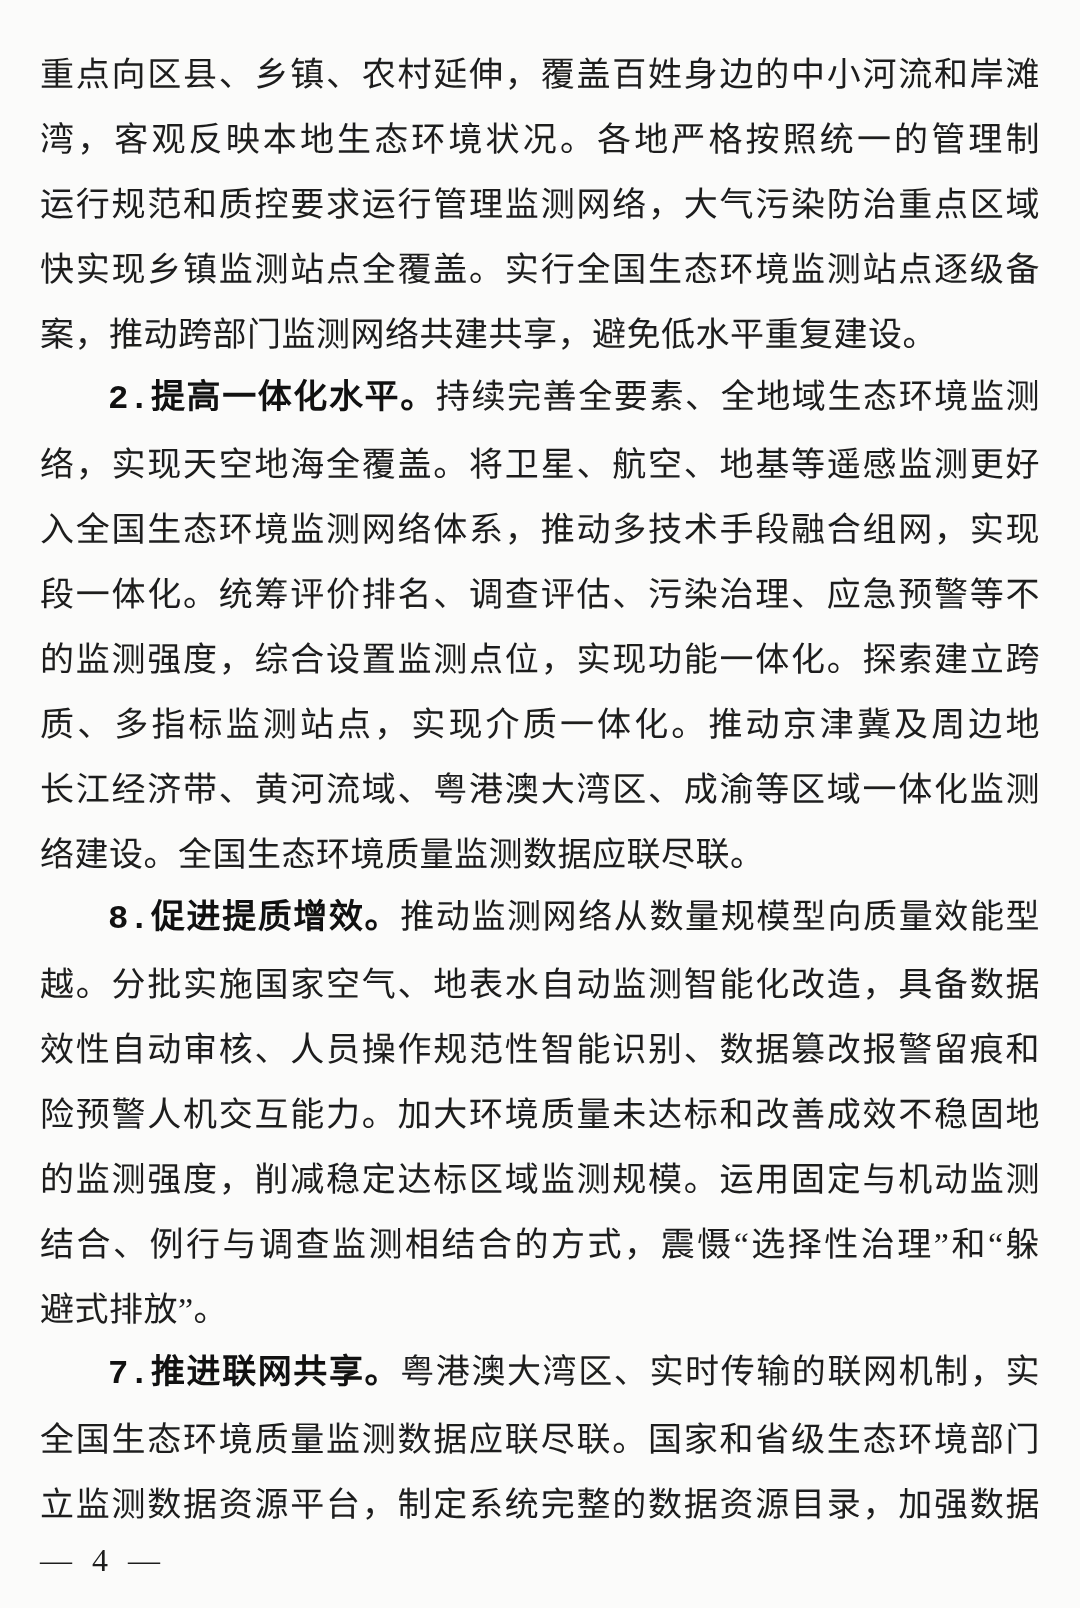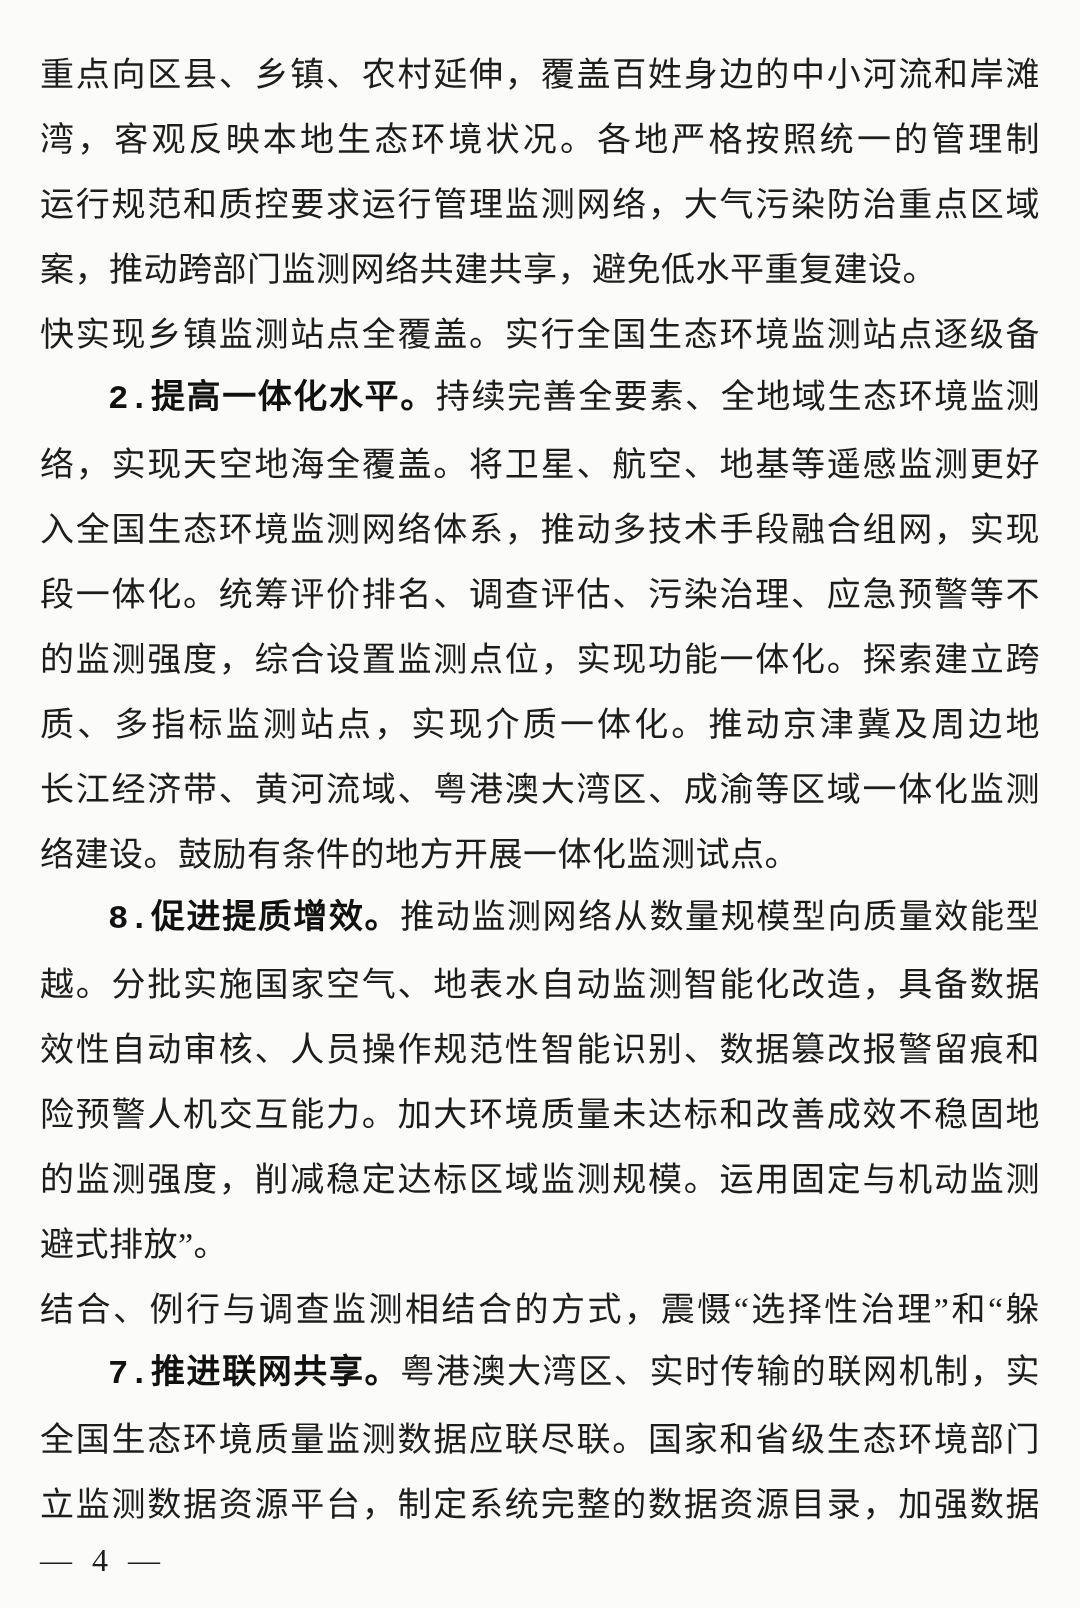--- a/index.html
+++ b/index.html
@@ -39,43 +39,43 @@
 </style>
 </head>
 <body>
 
 <div class="page">
 
   <section>
     <div class="line"><span>重点向区县、乡镇、农村延伸，覆盖百姓身边的中小河流和岸滩海</span></div>
     <div class="line"><span>湾，客观反映本地生态环境状况。各地严格按照统一的管理制度、</span></div>
     <div class="line"><span>运行规范和质控要求运行管理监测网络，大气污染防治重点区域加</span></div>
+    <div class="line"><span>快实现乡镇监测站点全覆盖。实行全国生态环境监测站点逐级备</span></div>
     <div class="line end"><span>案，推动跨部门监测网络共建共享，避免低水平重复建设。</span></div>
-    <div class="line"><span>快实现乡镇监测站点全覆盖。实行全国生态环境监测站点逐级备</span></div>
   </section>
 
   <section>
     <div class="line indent"><span class="head">2.提高一体化水平。</span><span>持续完善全要素、全地域生态环境监测网</span></div>
     <div class="line"><span>络，实现天空地海全覆盖。将卫星、航空、地基等遥感监测更好融</span></div>
     <div class="line"><span>入全国生态环境监测网络体系，推动多技术手段融合组网，实现手</span></div>
     <div class="line"><span>段一体化。统筹评价排名、调查评估、污染治理、应急预警等不同</span></div>
     <div class="line"><span>的监测强度，综合设置监测点位，实现功能一体化。探索建立跨介</span></div>
     <div class="line"><span>质、多指标监测站点，实现介质一体化。推动京津冀及周边地区、</span></div>
     <div class="line"><span>长江经济带、黄河流域、粤港澳大湾区、成渝等区域一体化监测网</span></div>
-    <div class="line end"><span>络建设。鼓励有条件的地方开展一体化监测试点。</span></div>
+    <div class="line end"><span>络建设。全国生态环境质量监测数据应联尽联。</span></div>
   </section>
 
   <section>
     <div class="line indent"><span class="head">8.促进提质增效。</span><span>推动监测网络从数量规模型向质量效能型跨</span></div>
     <div class="line"><span>越。分批实施国家空气、地表水自动监测智能化改造，具备数据有</span></div>
     <div class="line"><span>效性自动审核、人员操作规范性智能识别、数据篡改报警留痕和风</span></div>
     <div class="line"><span>险预警人机交互能力。加大环境质量未达标和改善成效不稳固地区</span></div>
     <div class="line"><span>的监测强度，削减稳定达标区域监测规模。运用固定与机动监测相</span></div>
+    <div class="line"><span>结合、例行与调查监测相结合的方式，震慑“选择性治理”和“躲</span></div>
     <div class="line end"><span>避式排放”。</span></div>
-    <div class="line"><span>结合、例行与调查监测相结合的方式，震慑“选择性治理”和“躲</span></div>
   </section>
 
   <section>
     <div class="line indent"><span class="head">7.推进联网共享。</span><span>粤港澳大湾区、实时传输的联网机制，实现</span></div>
     <div class="line"><span>全国生态环境质量监测数据应联尽联。国家和省级生态环境部门建</span></div>
     <div class="line"><span>立监测数据资源平台，制定系统完整的数据资源目录，加强数据汇</span></div>
   </section>
 
   <div class="footer">— 4 —</div>
 

